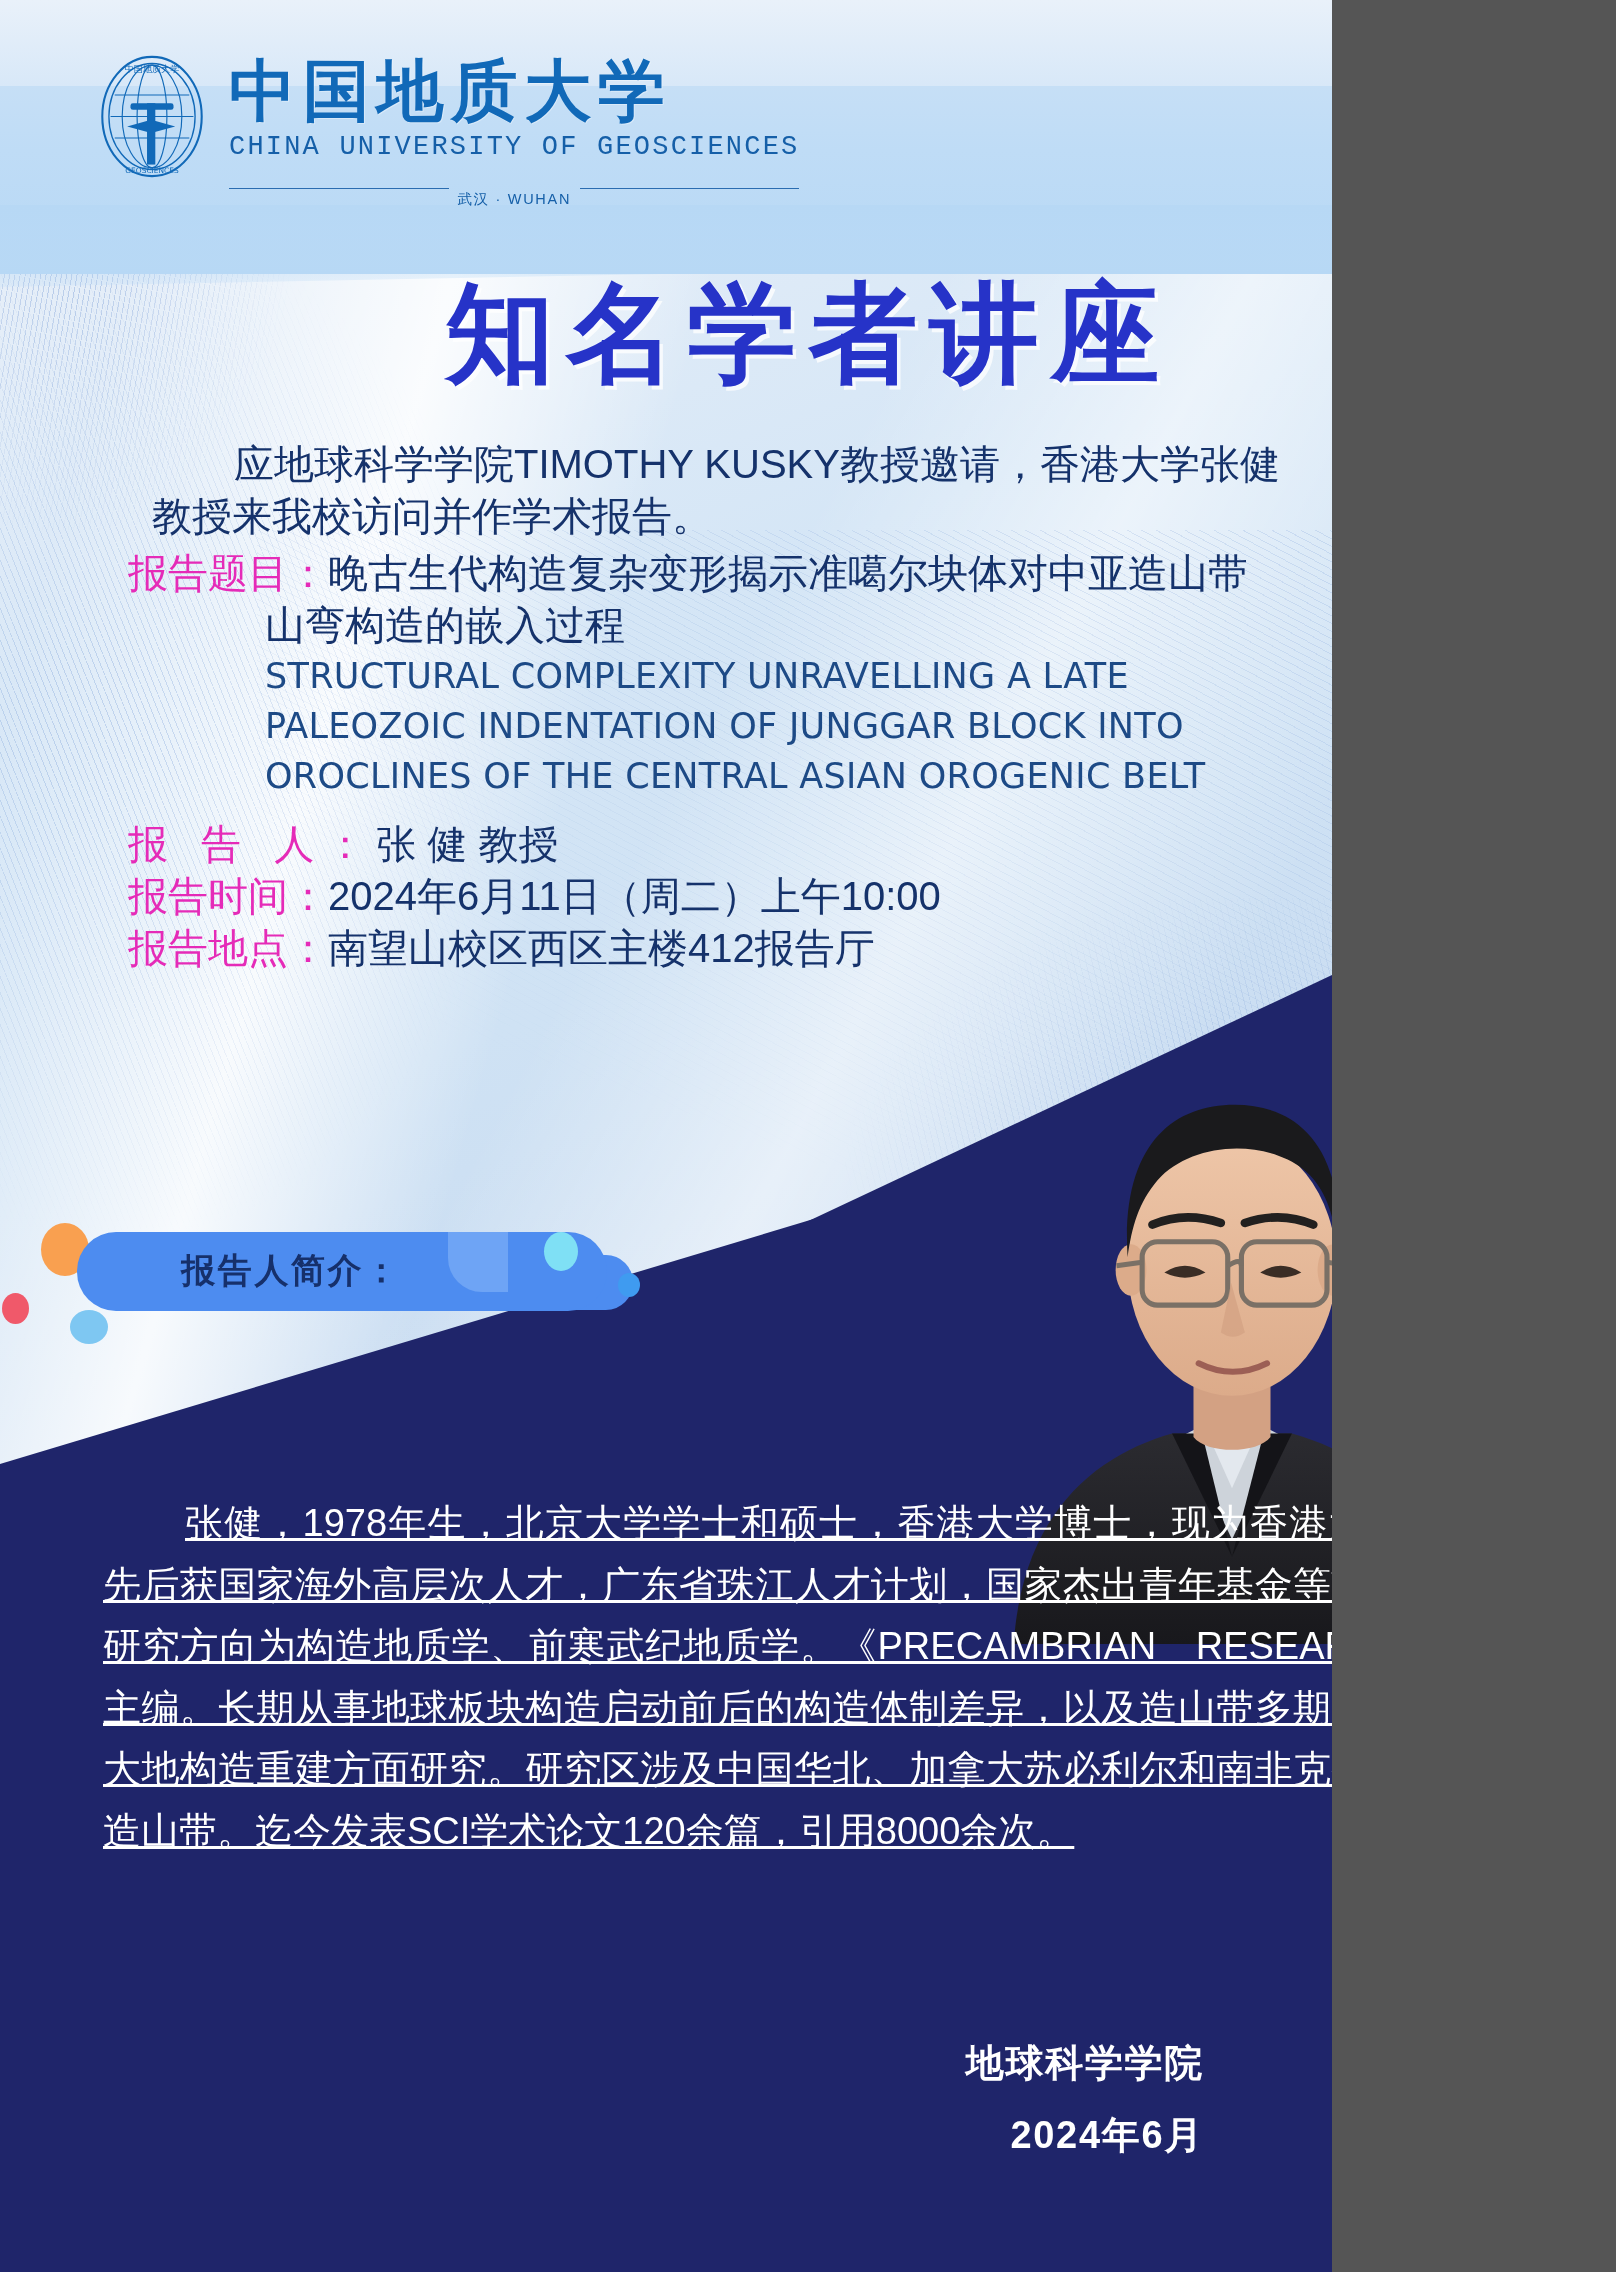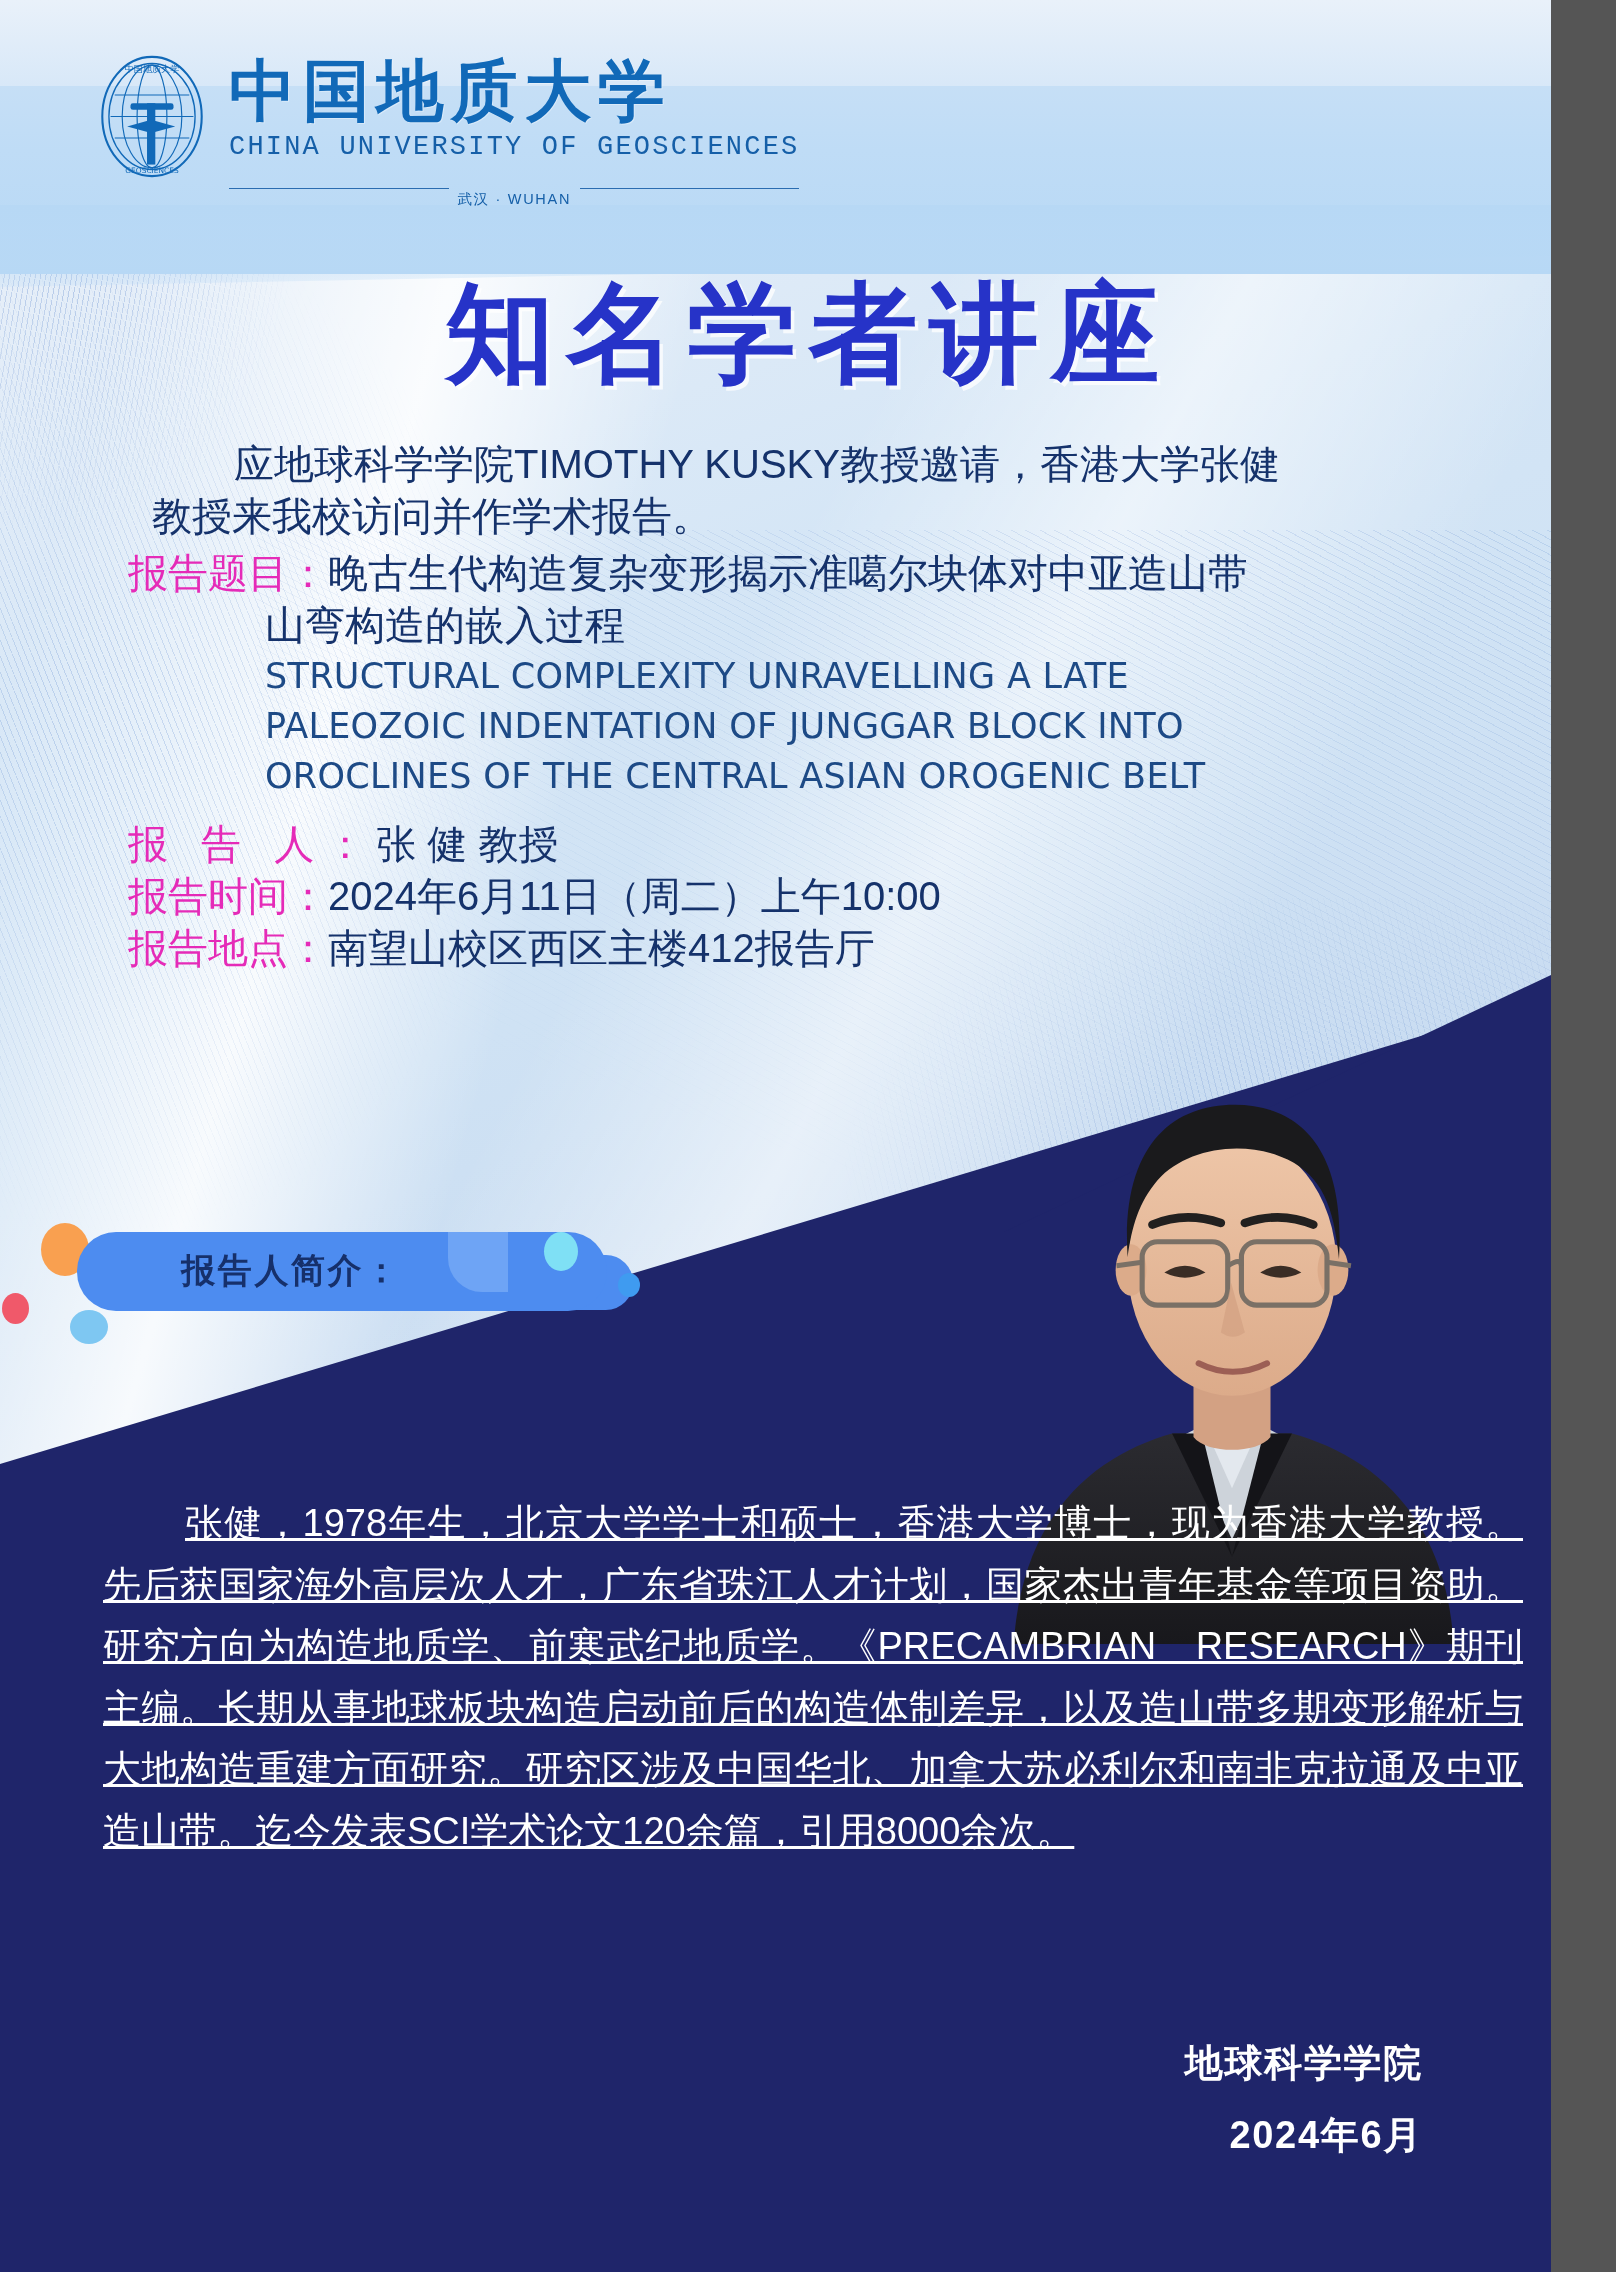--- a/index.html
+++ b/index.html
@@ -1,21 +1,21 @@
 <!DOCTYPE html>
 <html style="font-size:13.7px"><head>
 <meta charset="utf-8">
 <style>
   * { margin:0; padding:0; box-sizing:border-box; }
   html,body { background:#555; }
   body { font-family:"Liberation Sans","DejaVu Sans",sans-serif; }
 
   .poster{
     position:relative;
-    width:1551px; height:2273px;
+    width:1332px; height:2273px;
     overflow:hidden;
     background:#dfe9f5;
   }
 
   
   .bg-upper{
     position:absolute; left:0; top:0; width:1617px; height:1505px;
     background:
       linear-gradient(160deg,#eef3f9 0%,#e3edf8 18%,#d5e6f6 40%,#cfe2f4 58%,#c9dcf1 76%,#bcd4ee 100%);
   }

